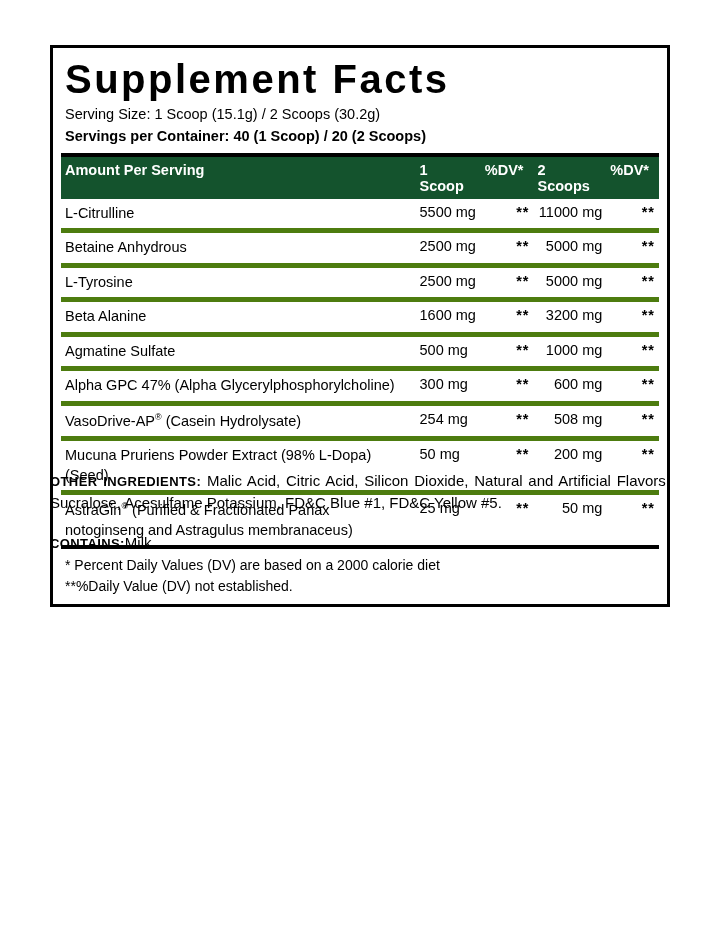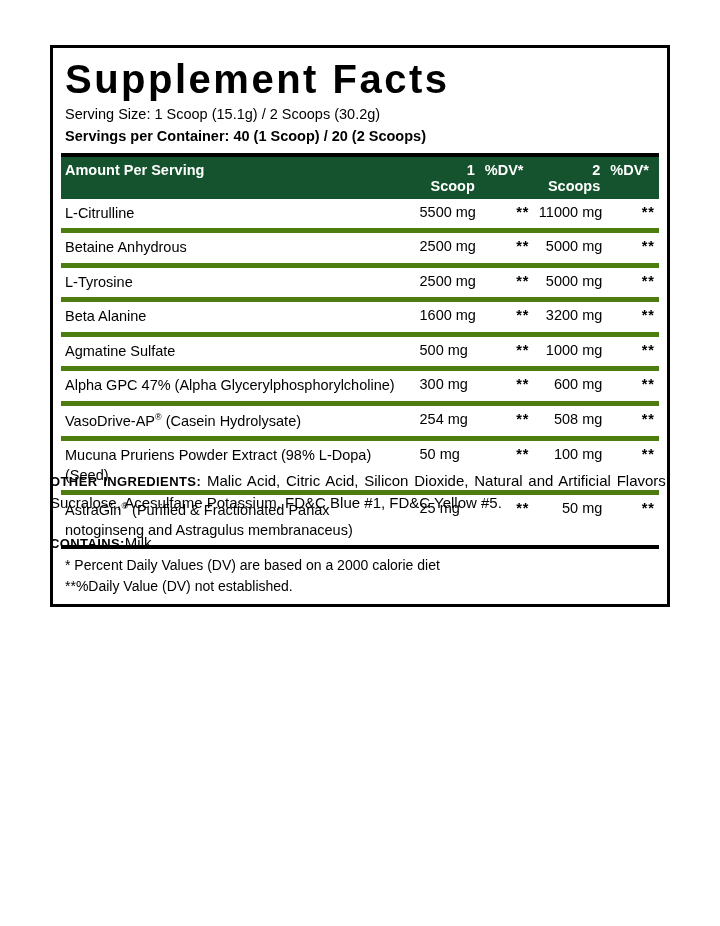--- a/index.html
+++ b/index.html
@@ -63,21 +63,21 @@
   }
   thead th {
     background: #14532d;
     color: #ffffff;
     font-weight: bold;
     text-align: left;
     font-size: 14.5px;
     padding: 5px 4px;
   }
   thead th.num {
-    text-align: right;
+    text-align: left;
     padding-right: 6px;
   }
   thead th.dv {
     text-align: right;
     padding-right: 10px;
   }
   tbody tr {
     border-bottom: 5px solid #4d7c0f;
   }
   tbody tr:last-child {
@@ -230,21 +230,21 @@
           <td class="num">254 mg</td>
           <td class="dv">**</td>
           <td class="num2">508 mg</td>
           <td class="dv2">**</td>
         </tr>
 
         <tr>
           <td class="name"><span>Mucuna Pruriens Powder Extract (98% L-Dopa)(Seed)</span></td>
           <td class="num">50 mg</td>
           <td class="dv">**</td>
-          <td class="num2">100 mg</td>
+          <td class="num2">200 mg</td>
           <td class="dv2">**</td>
         </tr>
 
         <tr class="row-align-bottom">
           <td class="name"><span>AstraGin</span><sup>®</sup><span> (Purified &amp; Fractionated Panax notoginseng and Astragulus membranaceus)</span></td>
           <td class="num">25 mg</td>
           <td class="dv">**</td>
           <td class="num2">50 mg</td>
           <td class="dv2">**</td>
         </tr>

